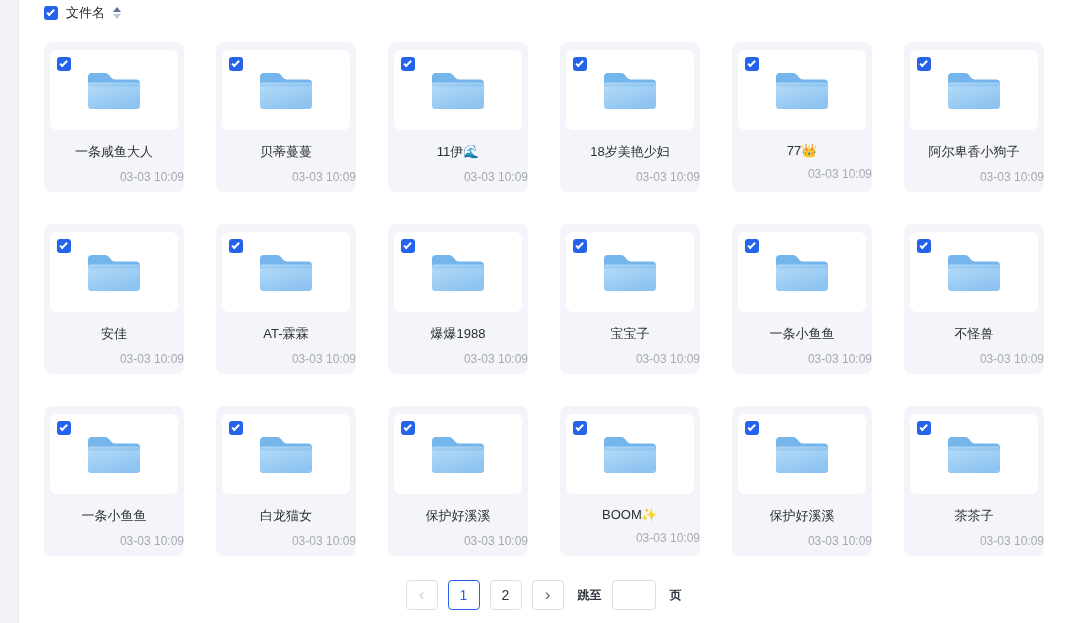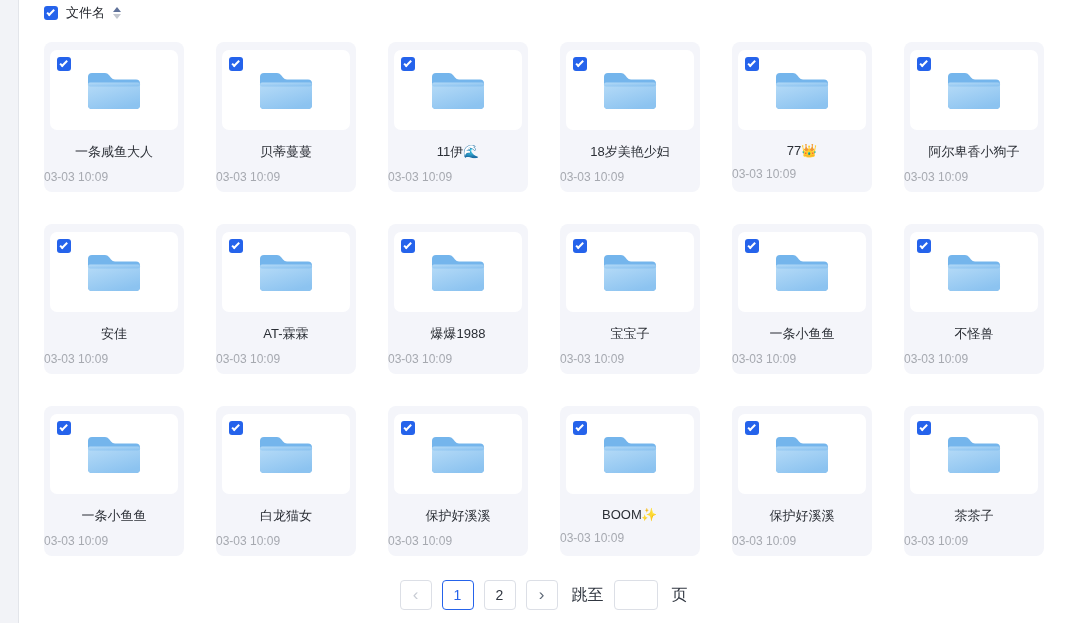--- a/index.html
+++ b/index.html
@@ -28,32 +28,32 @@
   
   .grid { position:absolute; left:44px; top:42px; width:975px;
           display:grid; grid-template-columns:repeat(6,140px);
           column-gap:27px; row-gap:36px;gap:32px; }
   .card { width:140px; height:150px; background:#f4f5fa; border-radius:8px; cursor:pointer; }
   .thumb { margin:8px 6px 0; height:80px; background:#ffffff; border-radius:7px;
            position:relative; display:flex; align-items:center; justify-content:center; }
   .thumb .cb { position:absolute; left:7px; top:7px; }
   .fname { margin-top:13px; text-align:center; font-size:13px; color:#2b2f36;
            white-space:nowrap; overflow:hidden; }
-  .fdate { margin-top:9px; text-align:left; font-size:12px; color:#a6a9b0; }
+  .fdate { margin-top:9px; text-align:right; font-size:12px; color:#a6a9b0; }
 
   
   .pager { position:absolute; left:20px; right:0; top:579px; height:32px;
            display:flex; align-items:center; justify-content:center; gap:10px; }
   .pbtn { width:32px; height:30px; background:#fff; border:1px solid #dcdfe6; border-radius:4px;
           display:flex; align-items:center; justify-content:center;
           font-size:14px; color:#303640; cursor:pointer; }
   .pbtn.arrow { font-size:17px; line-height:1; color:#5f6977; padding-bottom:2px; }
   .pbtn.disabled { color:#c8ccd4; cursor:default; }
   .pbtn.active { border-color:#2563eb; color:#2563eb; }
-  .jump-label, .unit-label { font-size:16px; color:#303640; margin-left:4px; }
+  .jump-label, .unit-label { font-size:12px; color:#303640; margin-left:4px;font-weight:bold; }
   .jump-input { width:44px; height:30px; border:1px solid #dcdfe6; border-radius:4px;
                 text-align:center; font-size:13px; color:#303640; outline:none; }
   svg.fold { display:block; }
 </style>
 </head>
 <body>
 
 <svg width="0" height="0" style="position:absolute">
   <defs>
     <linearGradient id="foldgrad" x1="0" y1="0" x2="0.6" y2="1">

